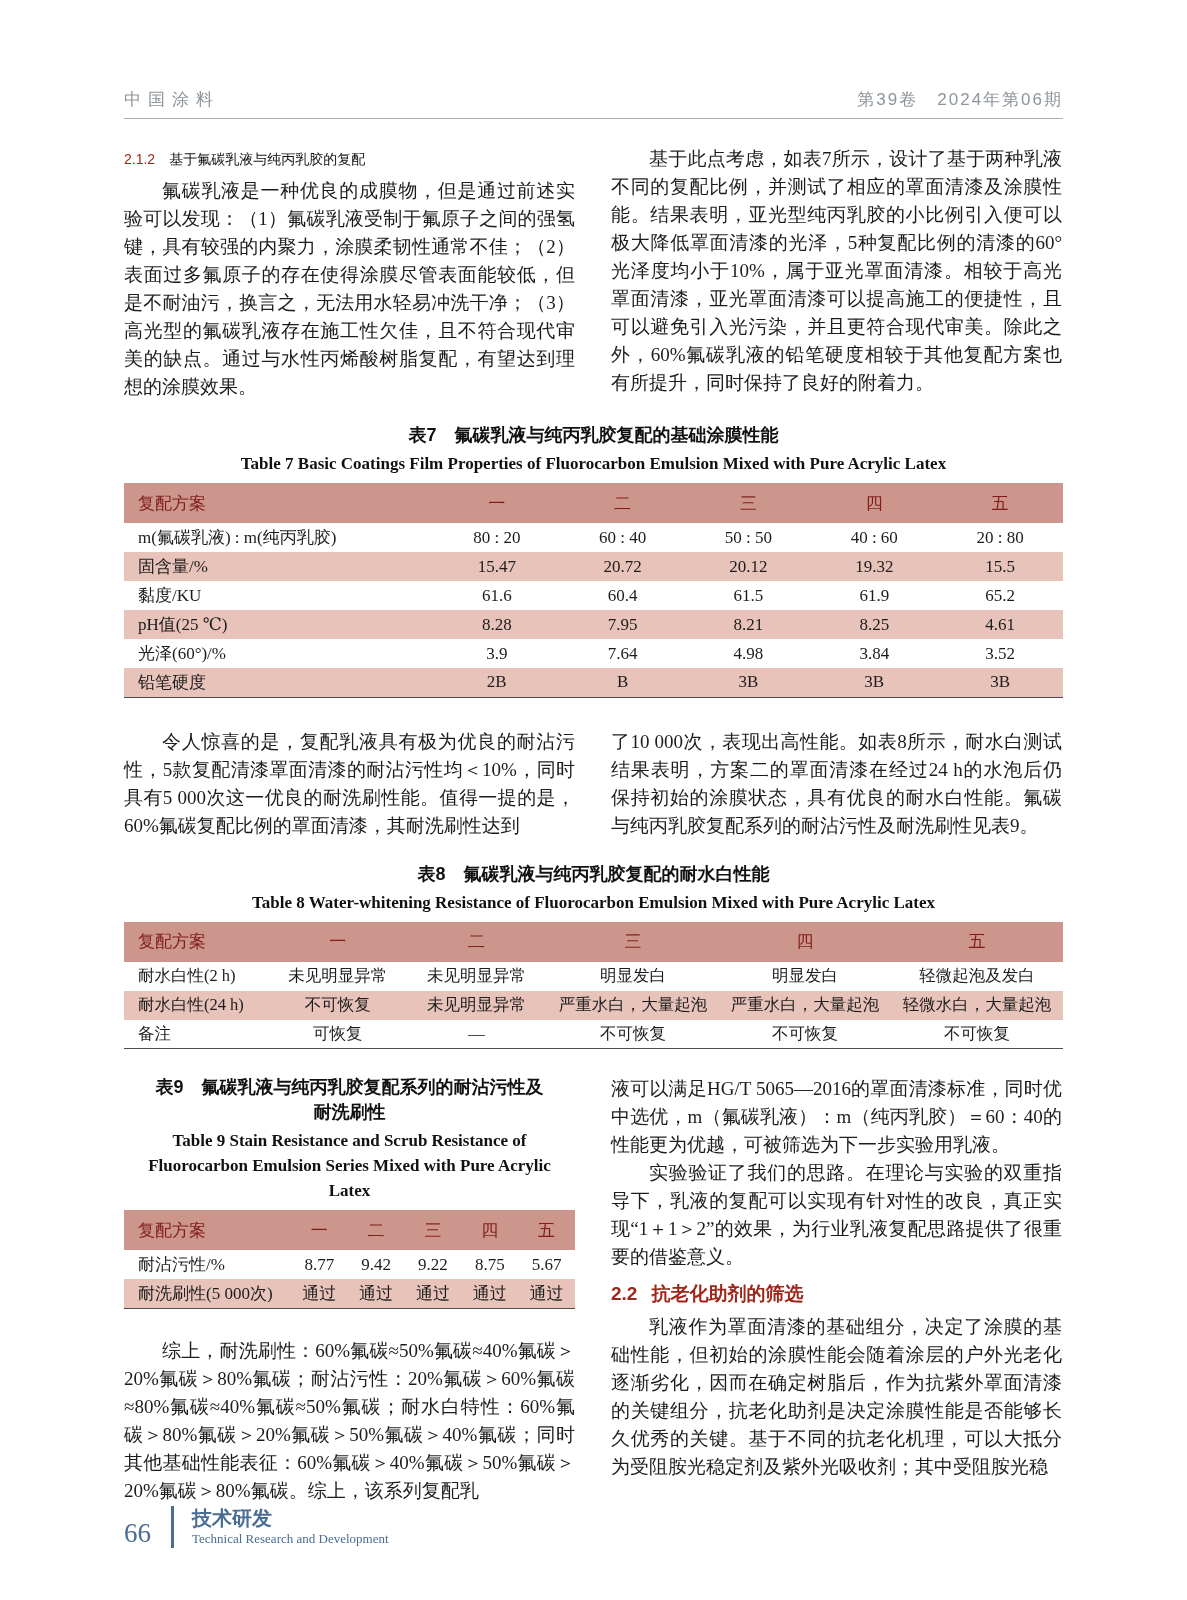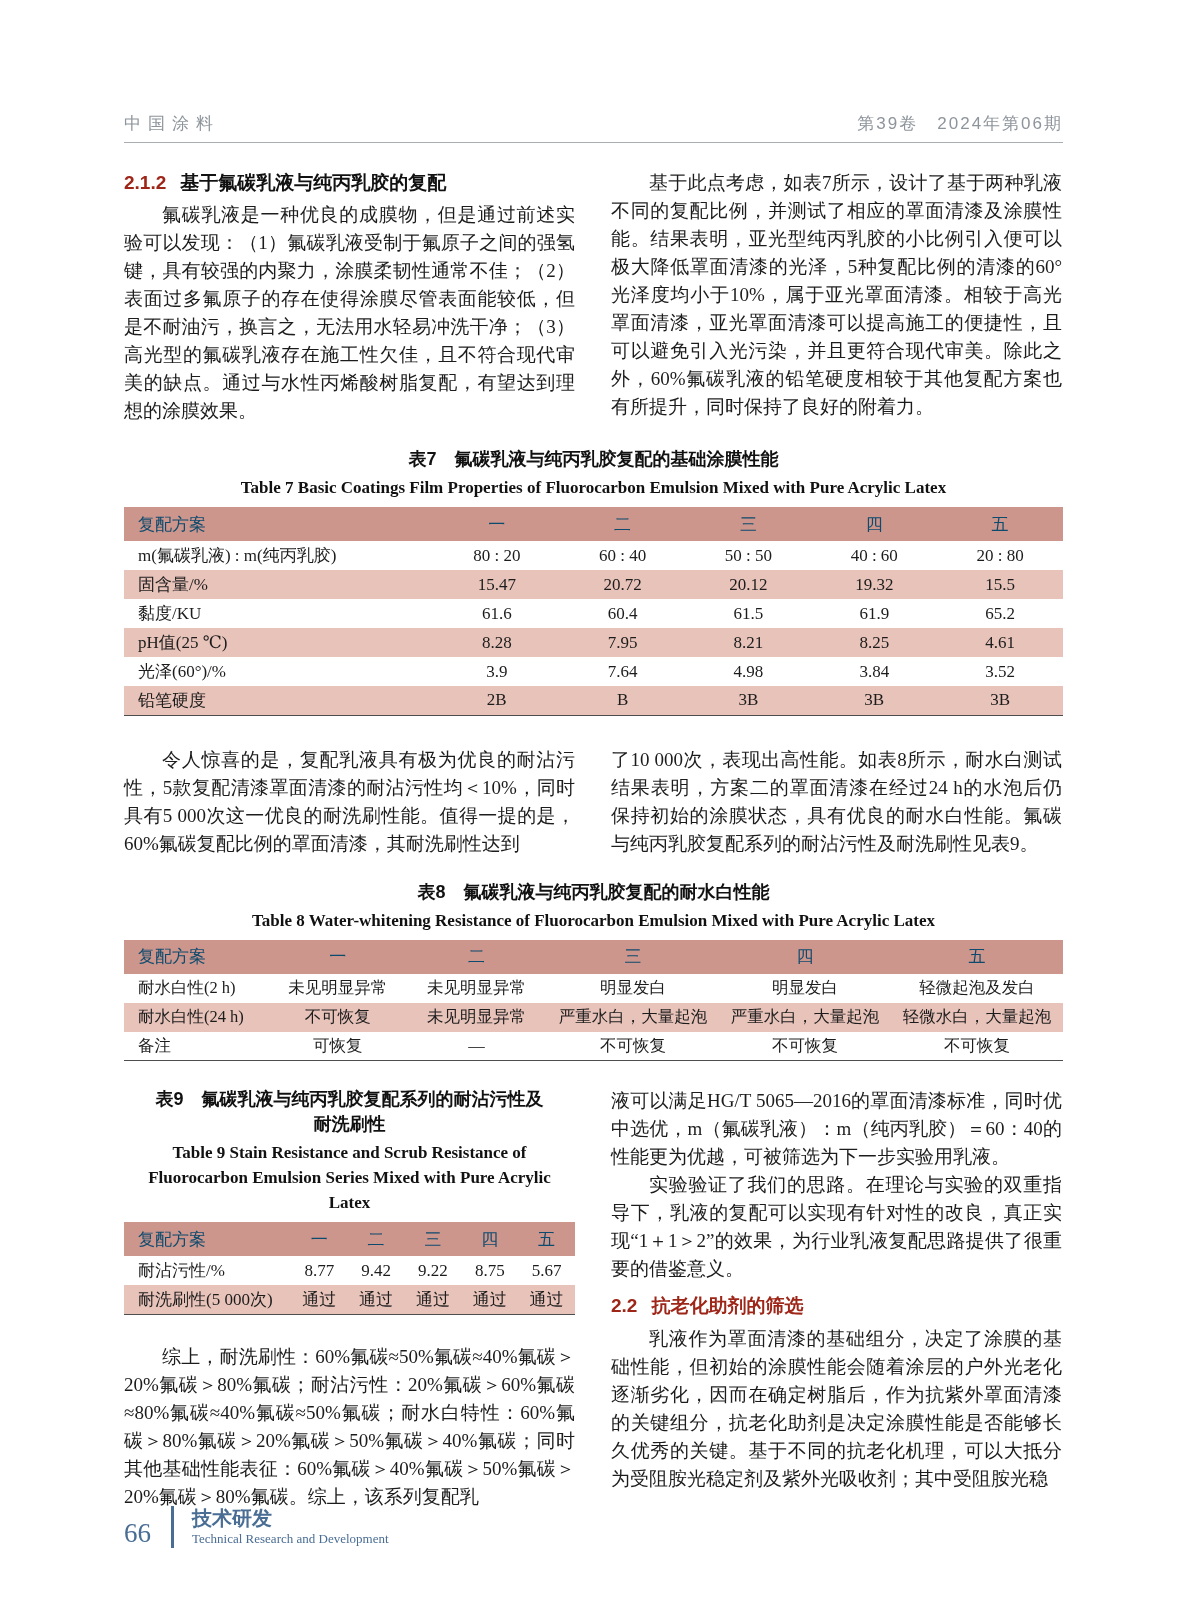--- a/index.html
+++ b/index.html
@@ -22,34 +22,33 @@
   }
   
   .runhead{
     display:flex;justify-content:space-between;align-items:flex-end;
     border-bottom:1px solid #a9aeb4;
     padding-bottom:7px;
   }
   .runhead .jname{
     font-size:17px;color:var(--header-gray);letter-spacing:7px;
     font-family:"Liberation Sans","DejaVu Sans",sans-serif;
-    margin-top:24px;
   }
   .runhead .issue{
     font-size:17px;color:var(--header-gray);letter-spacing:2px;
     font-family:"Liberation Sans","DejaVu Sans",sans-serif;
   }
   
   .twocol{display:flex;gap:36px;align-items:flex-start;}
   .col{width:451px;flex:0 0 451px;}
   
   .h3{
     margin-top:26px;margin-bottom:4px;
     font-family:"Liberation Sans","DejaVu Sans",sans-serif;
-    font-weight:bold;font-size:19px;line-height:28px;
+    font-weight:normal;font-size:14px;line-height:28px;
   }
   .h3 .hnum{color:var(--heading-red);margin-right:14px;}
   .h3 .htxt{color:#111;}
   .h2{
     margin-top:8px;margin-bottom:4px;
     font-family:"Liberation Sans","DejaVu Sans",sans-serif;
     font-weight:bold;font-size:19px;line-height:30px;
     color:var(--heading-red);
   }
   .h2 .hnum{margin-right:14px;}
@@ -70,22 +69,22 @@
     font-weight:bold;font-size:17px;line-height:25px;color:#111;
     margin-top:3px;margin-bottom:7px;
   }
   table.ptable{
     width:100%;border-collapse:collapse;table-layout:fixed;
     font-size:17px;
   }
   table.ptable thead td{
     background:var(--table-header-bg);
     font-family:"Liberation Sans","DejaVu Sans",sans-serif;
-    font-weight:normal;color:#0c4a6e;
-    height:34px;vertical-align:middle;
+    font-weight:normal;color:#7f1d1d;
+    height:40px;vertical-align:middle;
   }
   table.ptable td{
     text-align:center;vertical-align:middle;height:29px;
     padding:1px 2px;color:#1c1c1c;
   }
   table.ptable td:first-child{text-align:left;padding-left:14px;}
   table.ptable tbody tr:nth-child(even) td{background:var(--table-row-alt-bg);}
   table.ptable tbody tr:last-child td{border-bottom:1.5px solid #4d4d4d;}
   
   .t7 td:first-child{width:33%;}

